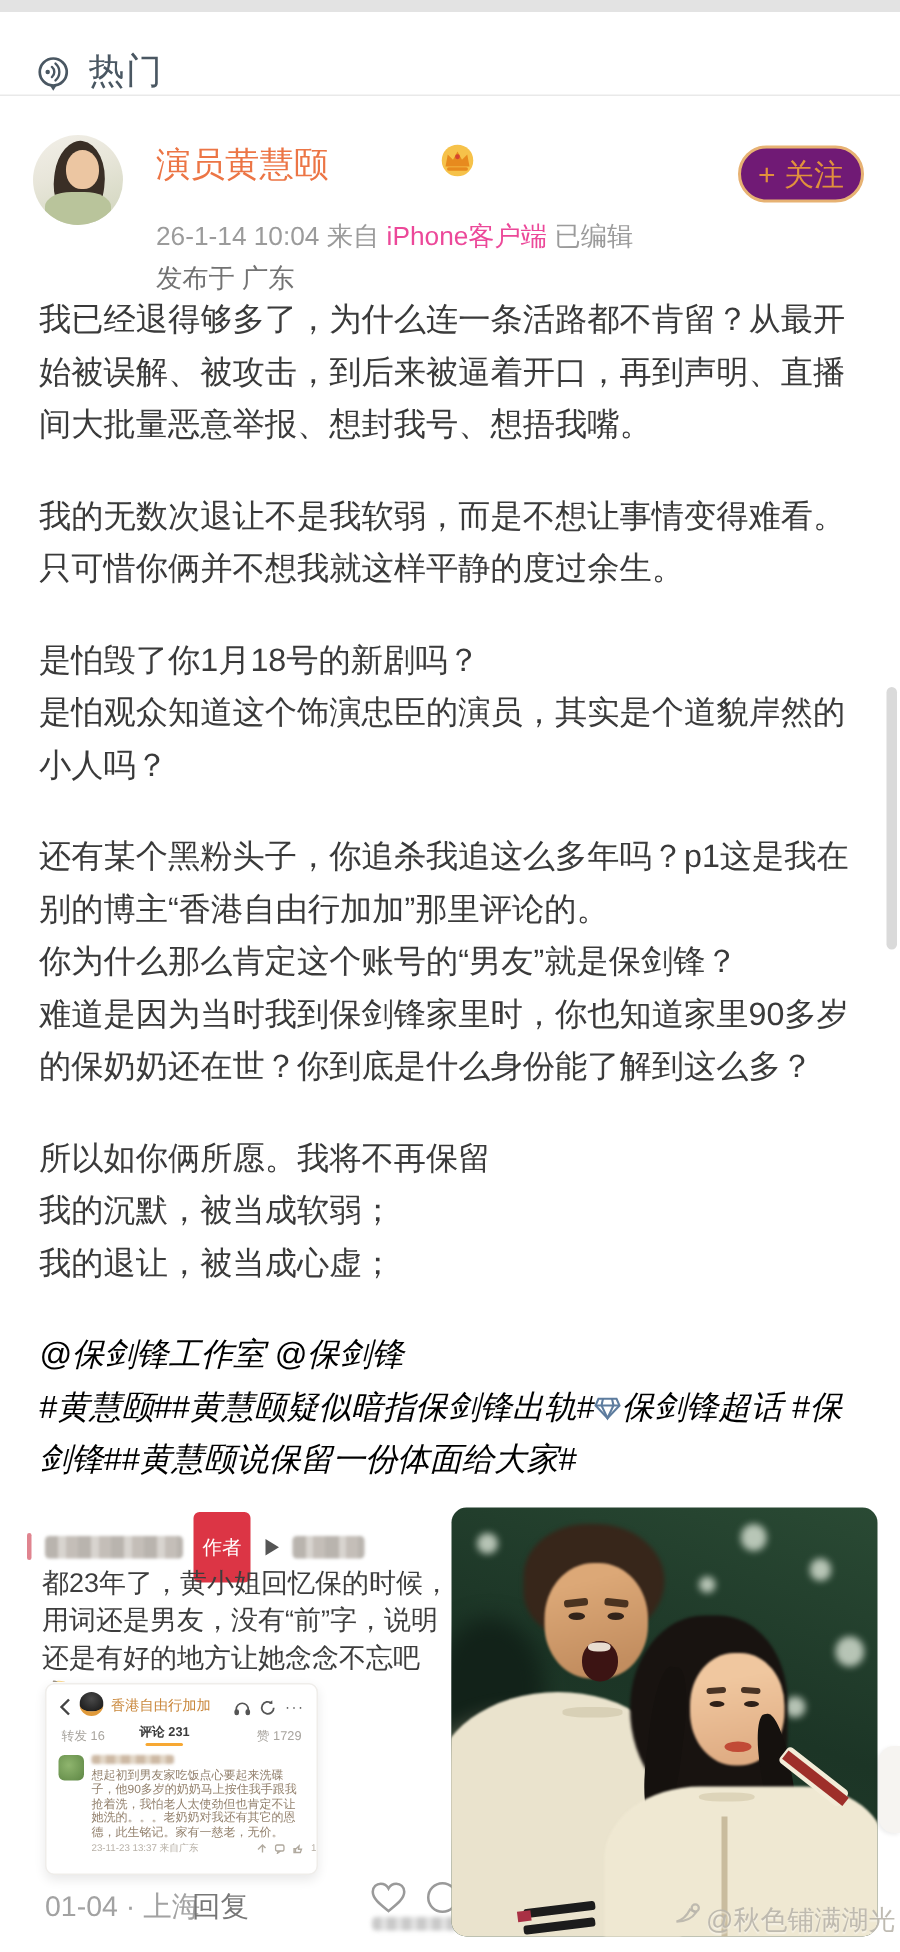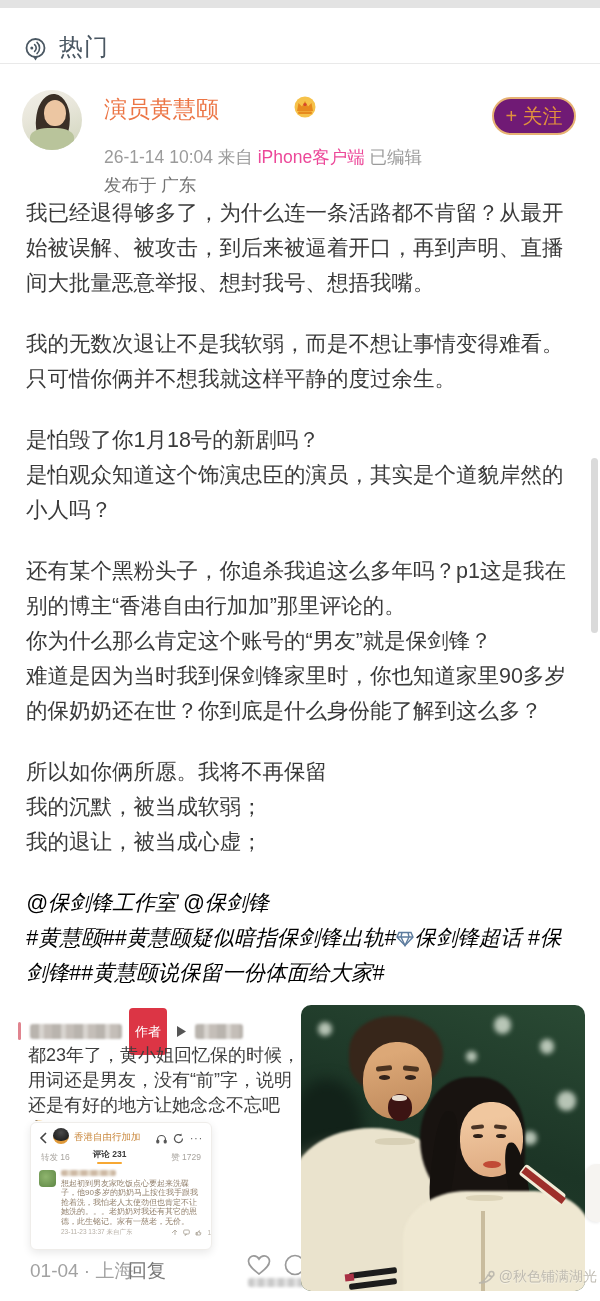--- a/index.html
+++ b/index.html
@@ -108,22 +108,22 @@
   .ph-w-eye1 { left:60.5%; top:45%; width:3.6%; height:1.5%; background:#2e2018; border-radius:50%; }
   .ph-w-eye2 { left:68.5%; top:45%; width:3.6%; height:1.5%; background:#2e2018; border-radius:50%; }
   .ph-w-lips { left:64%; top:54.5%; width:6.5%; height:2.6%; background:#c14a36; border-radius:50%; }
   .ph-w-jacket { left:36%; top:65%; width:66%; height:38%; background:#efe8d2; border-radius:34% 30% 0 0 / 44% 40% 0 0; filter:blur(0.8px); }
   .ph-w-zip { left:63.5%; top:72%; width:1.4%; height:28%; background:#c9bc9e; }
   .ph-w-collar { left:58%; top:66.5%; width:13%; height:2.2%; background:#ddd4b9; border-radius:40%; }
   .ph-w-stripe-w { left:76%; top:60.5%; width:18%; height:4.5%; background:#f3ecd8; transform:rotate(38deg); border-radius:3px; }
   .ph-w-stripe-r { left:76.5%; top:62%; width:18%; height:2.6%; background:#9e2f2a; transform:rotate(38deg); }
 
   .float-pill { position:absolute; left:586px; top:1164px; width:14px; height:58px; background:#f6f4f1; border-radius:10px 0 0 10px; z-index:6; box-shadow:-1px 1px 3px rgba(0,0,0,0.08); }
-  .watermark { position:absolute; right:3px; top:1268px; z-index:7; display:flex; align-items:center; gap:3px;
-               color:rgba(186,181,171,0.92); font-size:14px; text-shadow:0 1px 1px rgba(255,255,255,0.5); white-space:nowrap; }
+  .watermark { position:absolute; right:3px; top:1268px; z-index:7; display:flex; align-items:flex-start; gap:3px;
+               color:rgba(186,181,171,0.92); font-size:18px; text-shadow:0 1px 1px rgba(255,255,255,0.5); white-space:nowrap; }
   .wm-icon { width:19px; height:15px; }
 </style>
 </head>
 <body>
 
 <div class="page">
 
   <div class="status-strip"></div>
 
   <div class="topbar">

